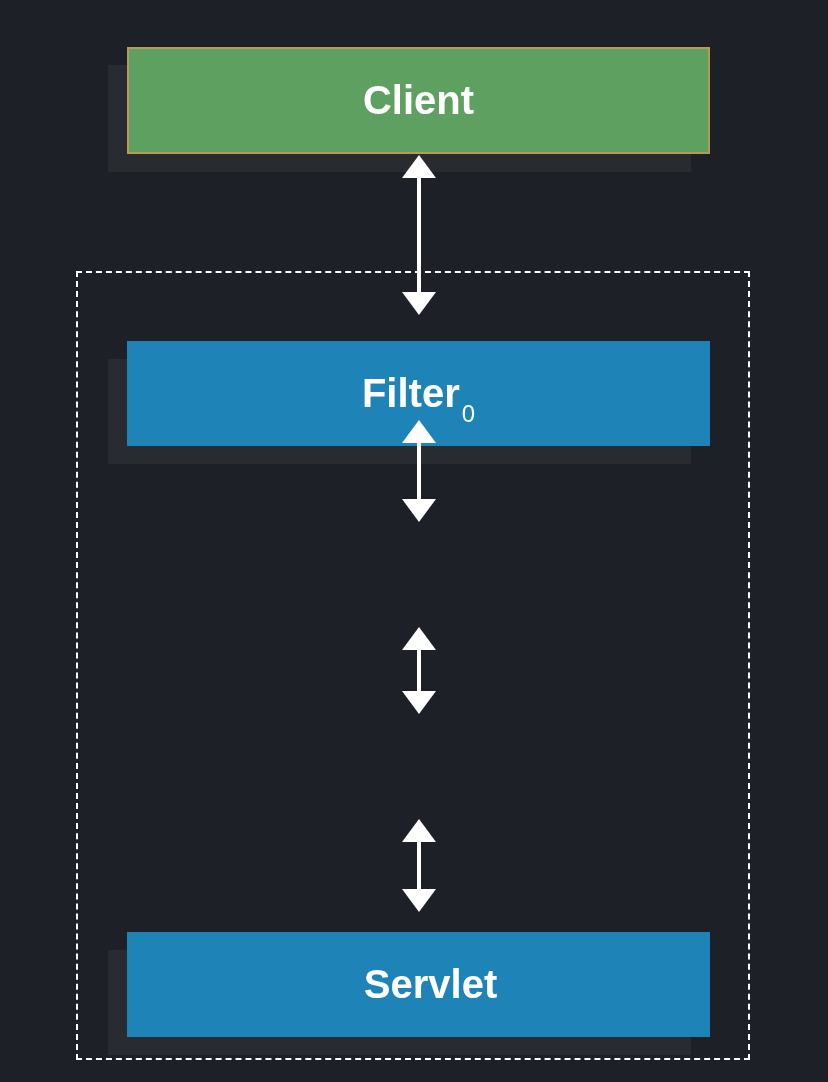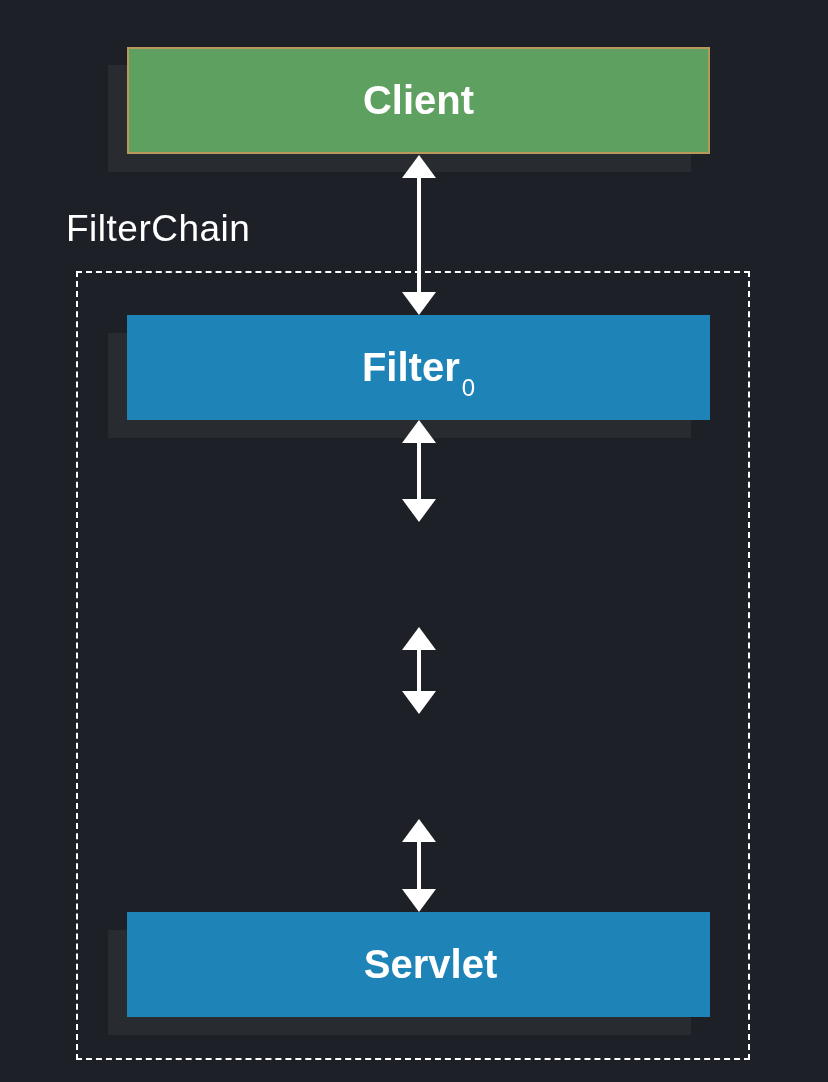--- a/index.html
+++ b/index.html
@@ -61,25 +61,25 @@
     position: relative;
     top: 15px;
     margin-left: 2px;
   }
   .node.client {
     top: 47px;
     height: 107px;
     background: var(--client-fill, #5ea05f);
     border: 2px solid var(--client-border, #b9995a);
   }
-  .node.filter { background: var(--filter-fill, #1e83b7); }
+  .node.filter { background: var(--filter-fill, #1e83b7); margin-top: 26px; }
   .node.f0 { top: 315px; }
   .node.f1 { top: 522px; }
   .node.f2 { top: 714px; }
-  .node.servlet { top: 912px; background: var(--filter-fill, #1e83b7); padding-left: 24px; }
+  .node.servlet { top: 932px; background: var(--filter-fill, #1e83b7); padding-left: 24px; }
 
   
   .arrow {
     position: absolute;
     left: 401px;
     width: 36px;
     z-index: 2;
   }
   .arrow::before {
     content: "";
@@ -114,21 +114,20 @@
   .arrow.a2 { top: 627px; height:  87px; }
   .arrow.a3 { top: 819px; height:  93px; }
 </style>
 </head>
 <body>
 
 <div class="canvas">
 
   <div class="chain-box"></div>
 
-  <div class="chain-label">FilterChain</div>
 
   <div class="node client">
     <span class="node-label">Client</span>
   </div>
 
   <div class="arrow a0">
     <span class="shaft"></span>
   </div>
   <div class="arrow a1">
     <span class="shaft"></span>

